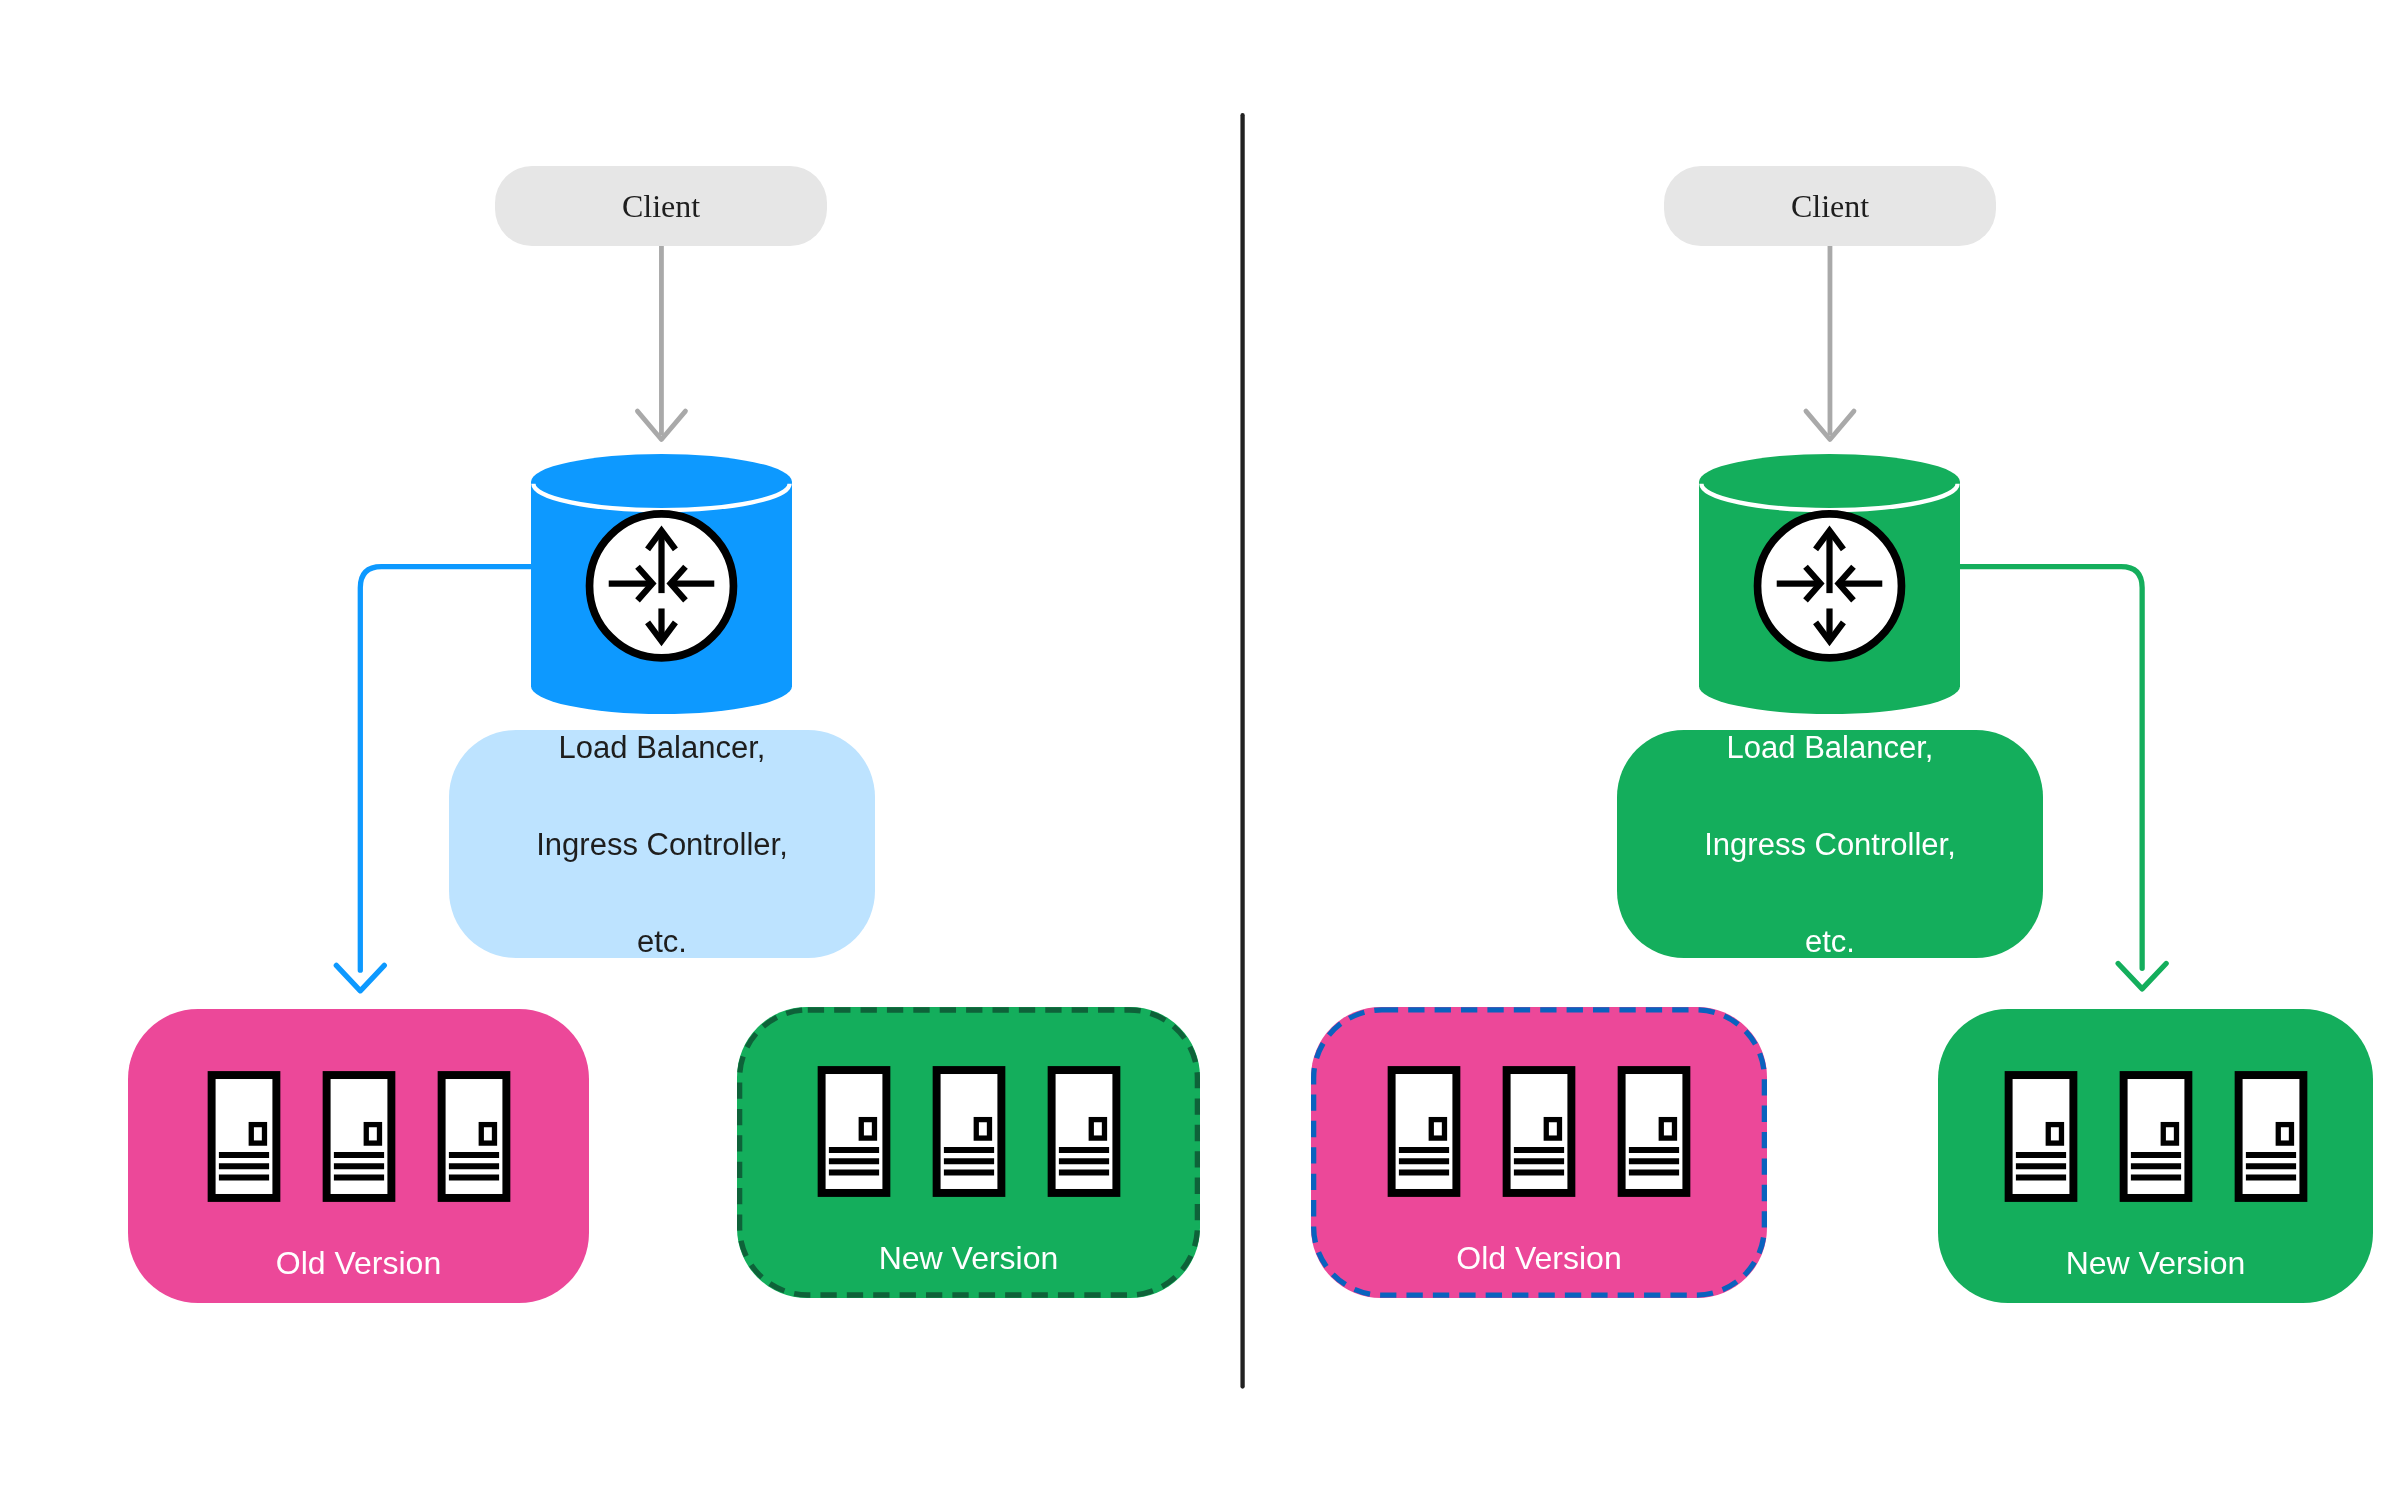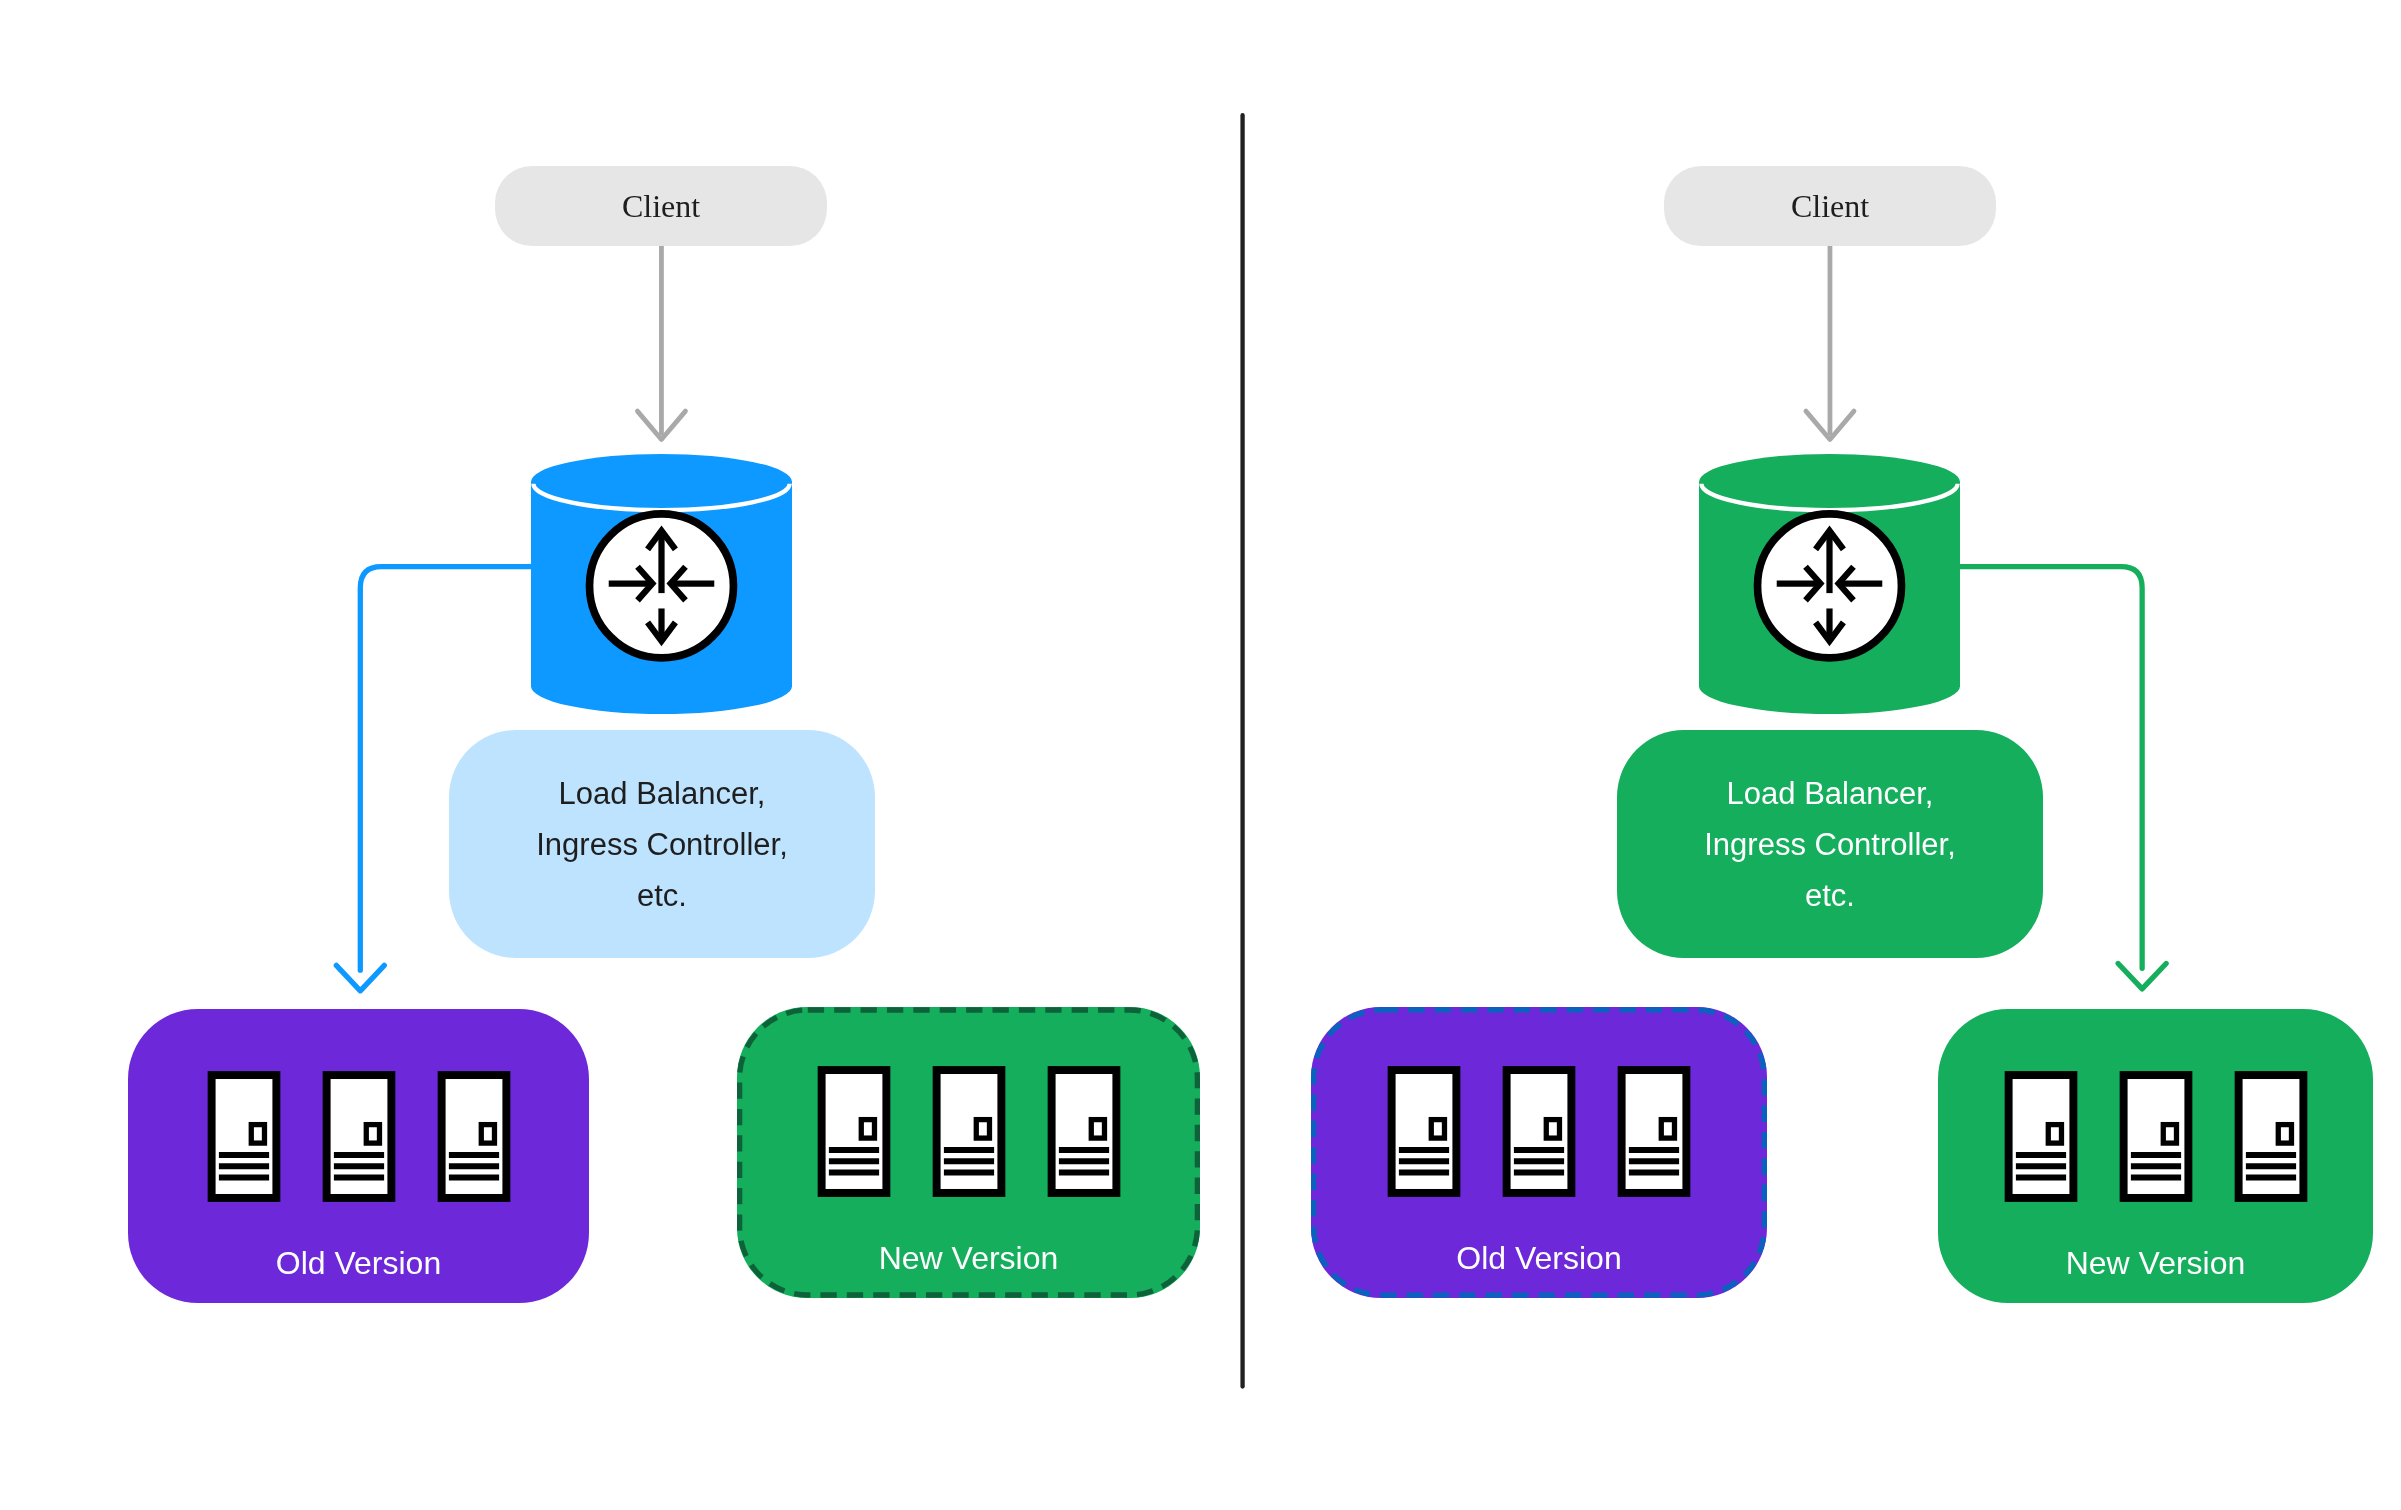--- a/index.html
+++ b/index.html
@@ -27,32 +27,32 @@
   .cylinder { position: absolute; width: 261px; height: 262px; }
 
   
   .lb-box {
     position: absolute;
     width: 426px; height: 228px;
     border-radius: 67px;
     display: flex; flex-direction: column;
     align-items: center; justify-content: center;
     text-align: center;
-    font-size: 31px; line-height: 51px;
+    font-size: 31px; line-height: 51px; gap: 46px;
   }
   .lb-box.light { background: #BDE3FF; color: #1E1E1E; }
   .lb-box.green { background: #14AE5C; color: #ffffff; }
 
   
   .vbox {
     position: absolute;
     border-radius: 70px;
     display: flex; flex-direction: column; align-items: center;
   }
-  .vbox.solid-blue  { background: #6d28d9; }
+  .vbox.solid-blue  { background: #ec4899; }
   .vbox.solid-green { background: #14AE5C; }
   .vbox .dash-overlay { position: absolute; left: 0; top: 0; width: 100%; height: 100%; pointer-events: none; }
   .servers { display: flex; gap: 41px; margin-top: 61px; position: relative; }
   .vbox.dashed .servers { margin-top: 58px; }
   .server-icon { width: 74px; height: 133px; display: block; }
   .version-label {
     margin-top: 42px;
     font-size: 32px;
     color: #ffffff;
     position: relative;

